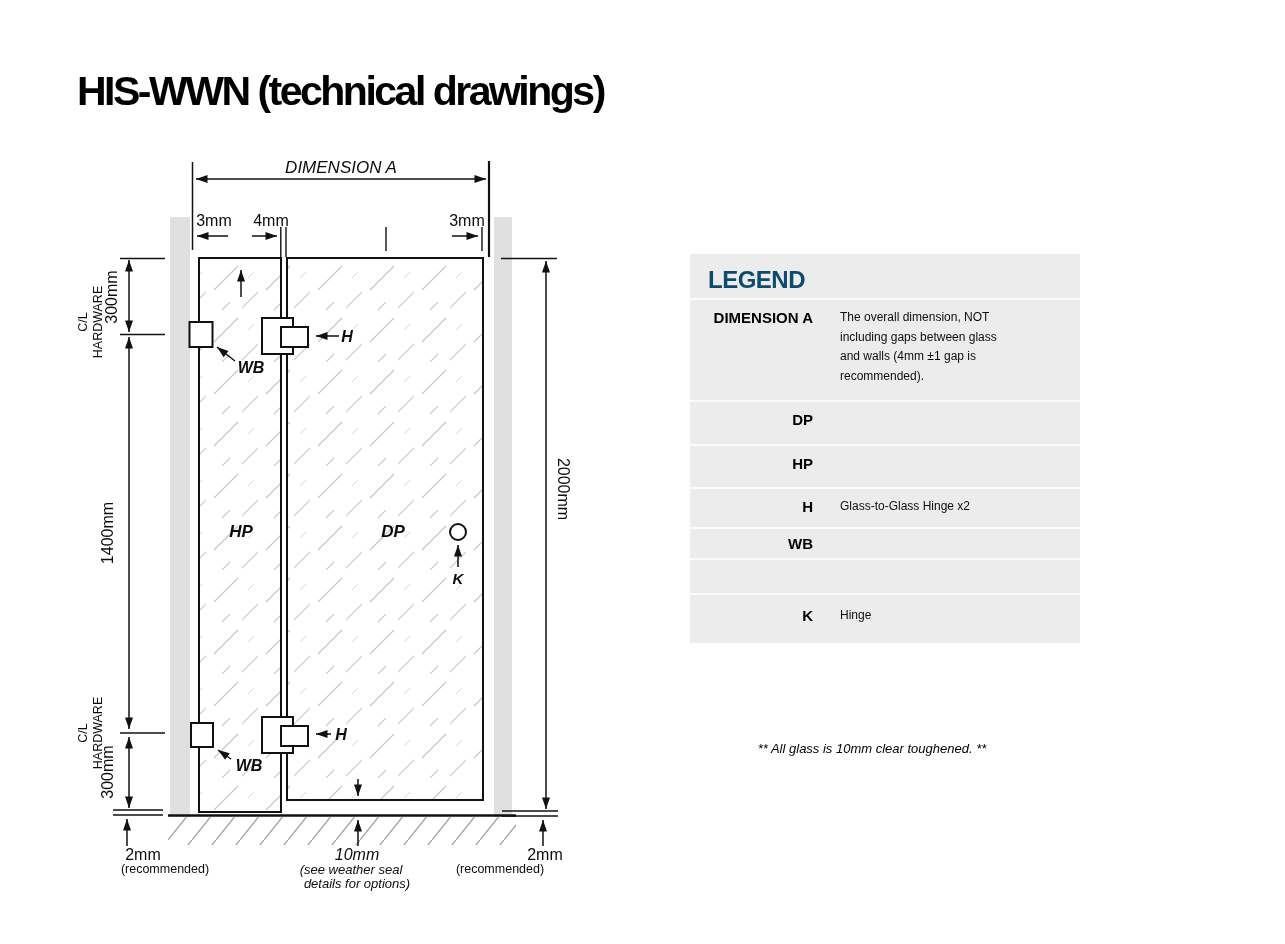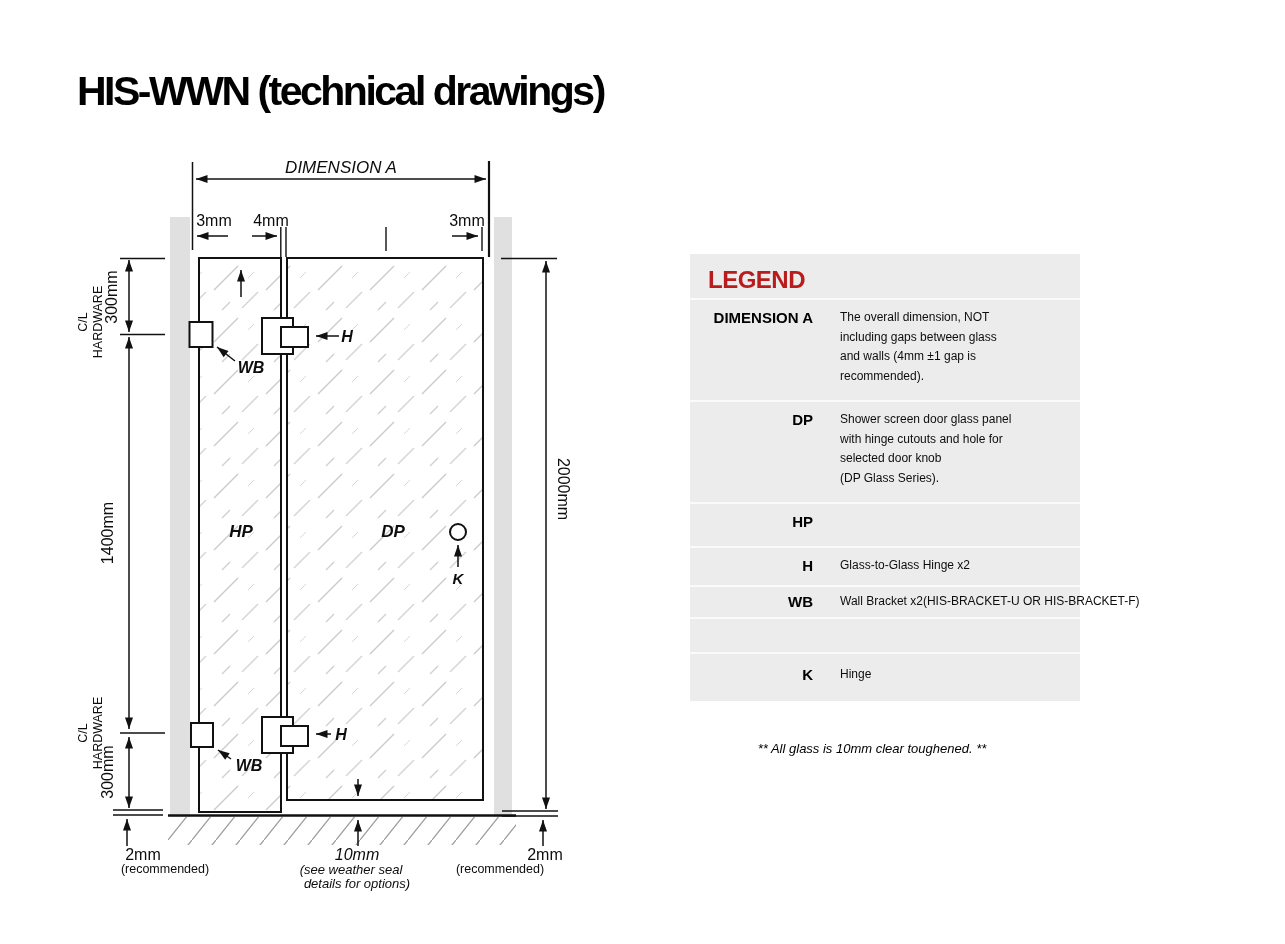--- a/index.html
+++ b/index.html
@@ -26,21 +26,21 @@
   .thin { stroke:#111; stroke-width:1.4; fill:none; }
   .thick{ stroke:#111; stroke-width:2.2; fill:none; }
   .shape{ fill:#fff; stroke:#111; stroke-width:2; }
 
   .legend {
     position:absolute; left:690px; top:254px; width:390px;
     background:#ececec;
   }
   .legend-title {
     padding:12px 12px 4px 18px; font-size:24px; font-weight:bold;
-    letter-spacing:-0.5px; color:#b91c1c; border-bottom:2px solid #fafafa;
+    letter-spacing:-0.5px; color:#0c4a6e; border-bottom:2px solid #fafafa;
   }
   .legend-row {
     display:grid; grid-template-columns:105px 1fr; column-gap:27px;
     padding:8px 10px 14px 18px; border-top:2px solid #fafafa;
   }
   .legend-row.first { border-top:none; }
   .legend-row.pad-h  { padding:8px 10px 10px 18px; }
   .legend-row.pad-wb { padding:5px 10px 5px 18px; }
   .legend-row.pad-k  { padding:11px 10px 17px 18px; }
   .legend-row.row-empty { min-height:33px; padding:0; }
@@ -201,38 +201,33 @@
     <div class="legend-row first">
       <div class="term">DIMENSION A</div>
       <div class="desc">The overall dimension, NOT
 including gaps between glass
 and walls (4mm ±1 gap is
 recommended).</div>
     </div>
 
     <div class="legend-row">
       <div class="term">DP</div>
-      <div class="desc">Shower screen door glass panel
-with hinge cutouts and hole for
-selected door knob
-(DP Glass Series).</div>
     </div>
 
     <div class="legend-row">
       <div class="term">HP</div>
     </div>
 
     <div class="legend-row pad-h">
       <div class="term">H</div>
       <div class="desc">Glass-to-Glass Hinge x2</div>
     </div>
 
     <div class="legend-row pad-wb">
       <div class="term">WB</div>
-      <div class="desc nowrap">Wall Bracket x2(HIS-BRACKET-U OR HIS-BRACKET-F)</div>
     </div>
 
     <div class="legend-row row-empty"></div>
 
     <div class="legend-row pad-k">
       <div class="term">K</div>
       <div class="desc">Hinge</div>
     </div>
   </div>
 

